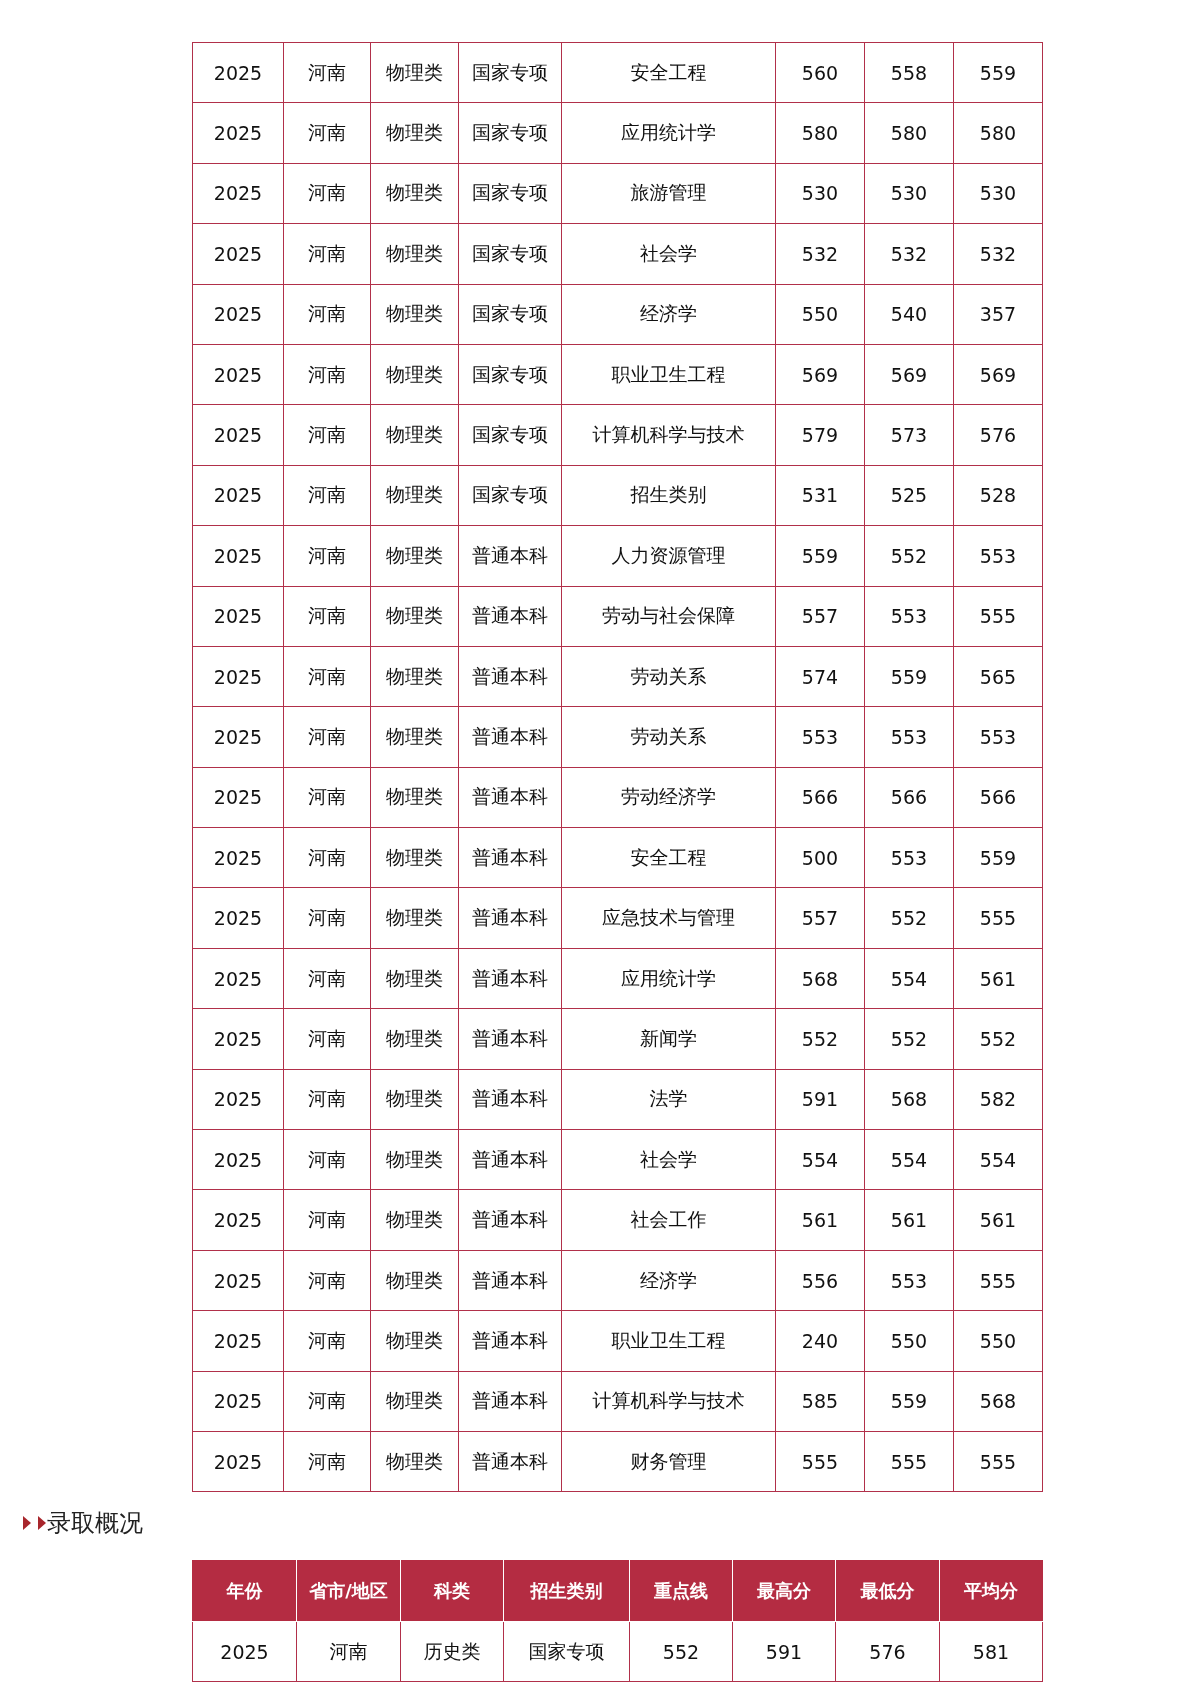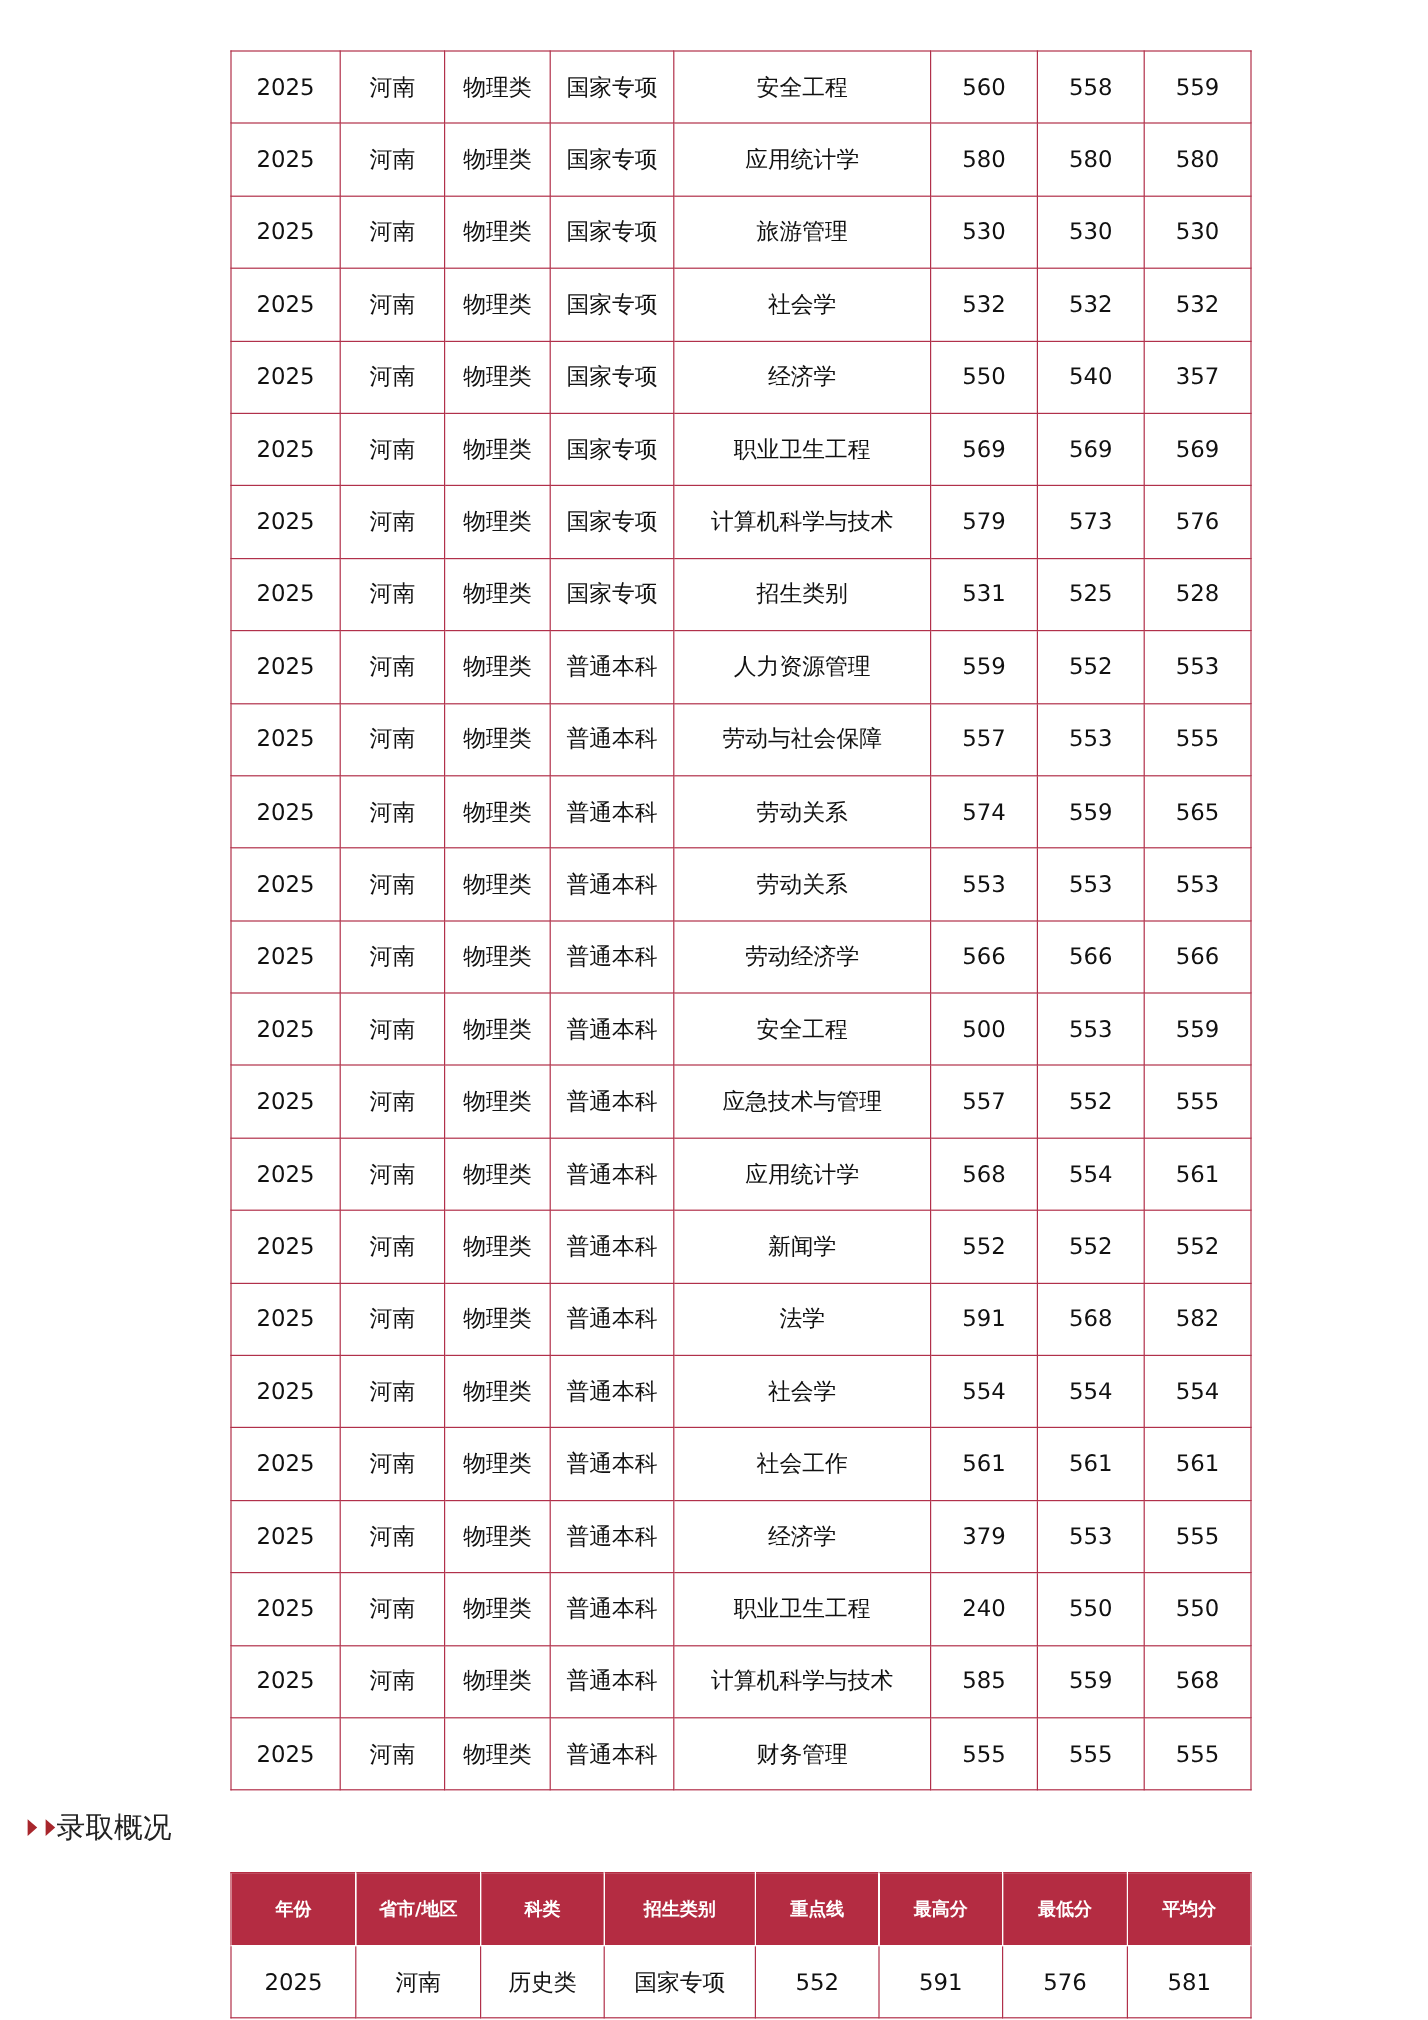--- a/index.html
+++ b/index.html
@@ -11,21 +11,21 @@
   table { border-collapse: collapse; table-layout: fixed; position: absolute; left: 164px; margin-left: 28px; }
   td, th {
     border: 1.5px solid #b1304a;
     text-align: center; vertical-align: middle;
     padding: 0; overflow: hidden; white-space: nowrap;
   }
   #score-table { top: 42px; width: 850px; }
   #score-table td { height: 59.4px; font-size: 19px; }
   #summary-table { top: 1560px; width: 850px; }
   #summary-table th {
-    background: #b42c42; color: #ffffff; font-weight: bold; font-size: 15px;
+    background: #b42c42; color: #ffffff; font-weight: bold; font-size: 18px;
     height: 60px; border-color: #ffffff; border-top-color: #b42c42;
   }
   #summary-table th:first-child { border-left-color: #b42c42; }
   #summary-table th:last-child { border-right-color: #b42c42; }
   #summary-table td { height: 59px; font-size: 19px; }
   .section-title {
     position: absolute; left: 23px; top: 1510px; height: 26px;
     display: flex; align-items: center;
     font-size: 24px; color: #222222;
   }
@@ -249,21 +249,21 @@
         <td>561</td>
         <td>561</td>
         <td>561</td>
       </tr>
       <tr>
         <td>2025</td>
         <td>河南</td>
         <td>物理类</td>
         <td>普通本科</td>
         <td>经济学</td>
-        <td>379</td>
+        <td>556</td>
         <td>553</td>
         <td>555</td>
       </tr>
       <tr>
         <td>2025</td>
         <td>河南</td>
         <td>物理类</td>
         <td>普通本科</td>
         <td>职业卫生工程</td>
         <td>240</td>

